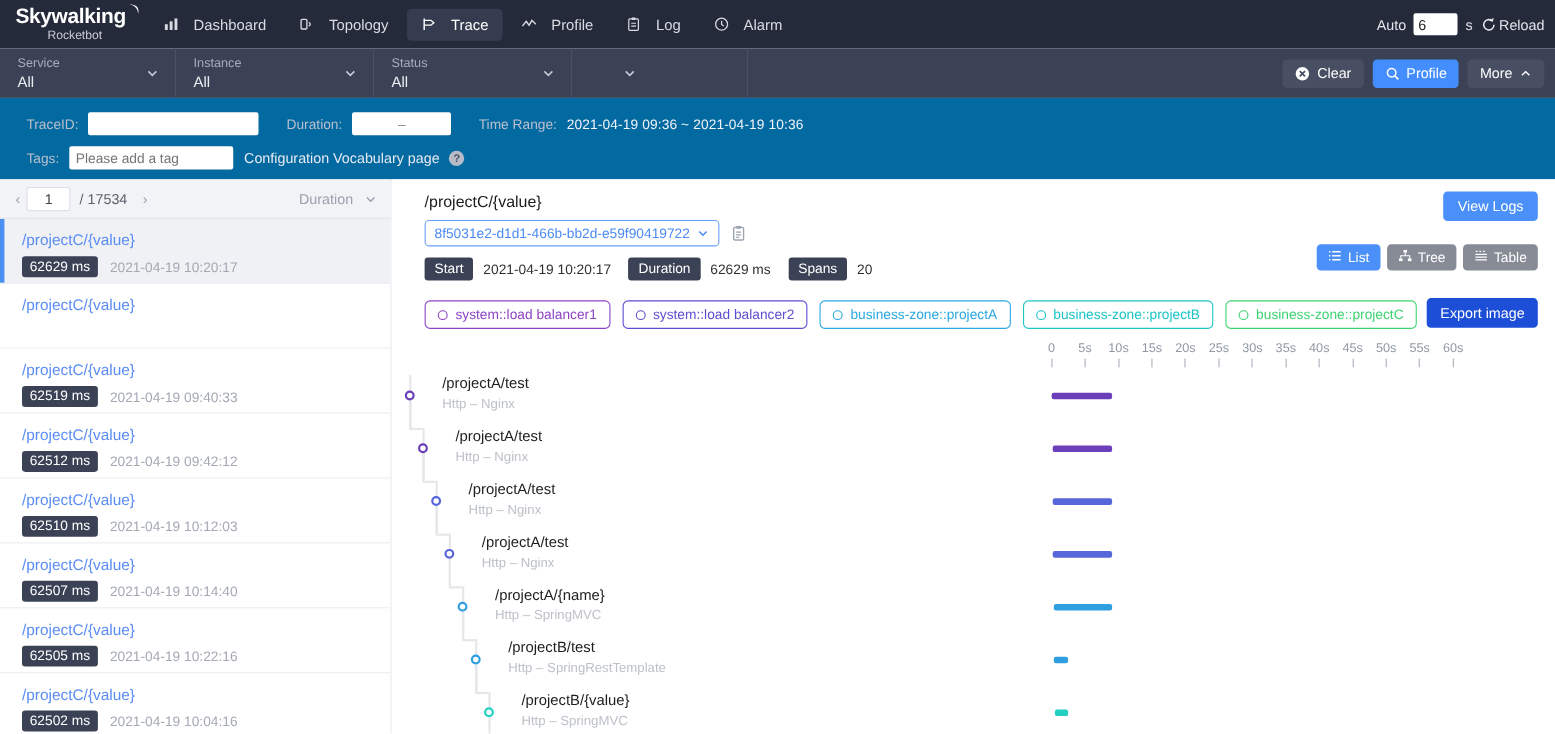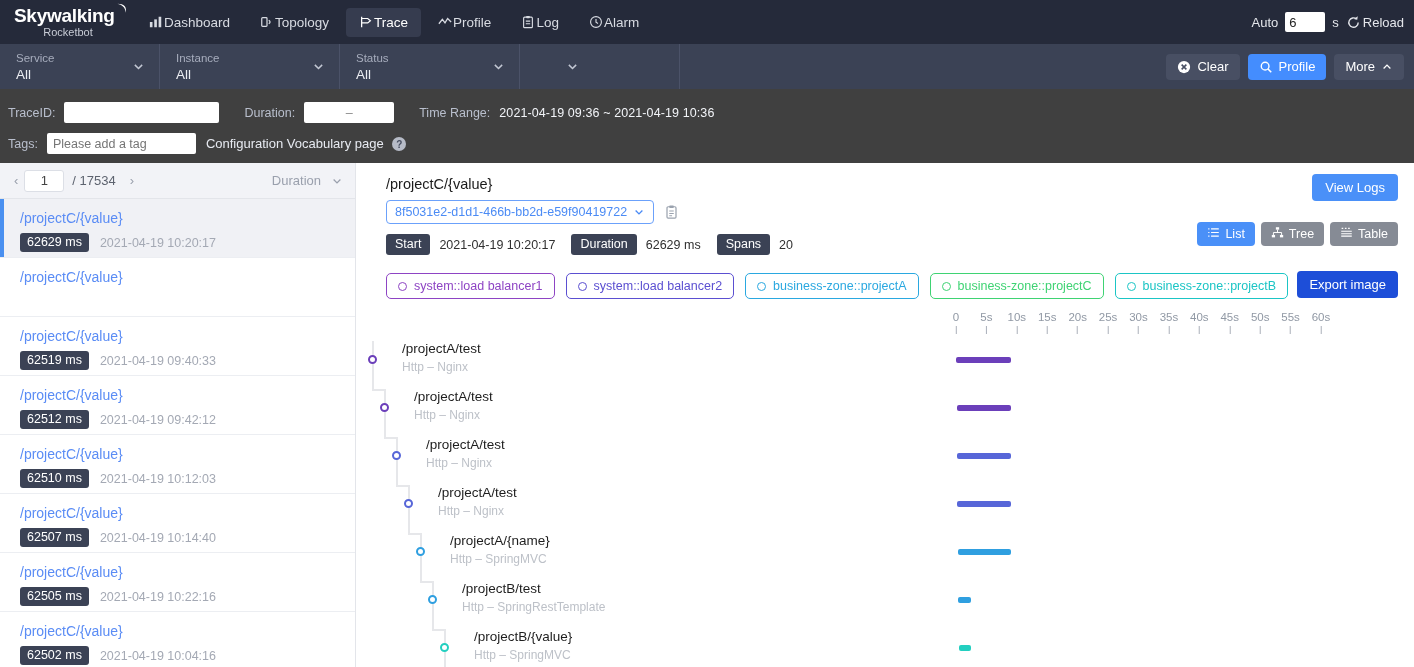--- a/index.html
+++ b/index.html
@@ -19,21 +19,21 @@
     color: #fff; font-size: 19px; font-weight: bold; letter-spacing: -.3px;
     position: relative; display: inline-block;
   }
   .brand-moon {
     position: absolute; right: -13px; top: -3px; width: 13px; height: 13px;
   }
   .brand-sub { color: #c8ccd6; font-size: 11px; margin-top: 2px; text-align: center; }
 
   .navitems { display: flex; align-items: center; margin-left: 14px; gap: 4px; }
   .navitem {
-    display: flex; align-items: center; gap: 1px;
+    display: flex; align-items: center; gap: 13px;
     color: #d8dbe2; font-size: 13.5px;
     padding: 7px 13px; border-radius: 4px; cursor: pointer; text-align: right;
   }
   .navitem.active { background: #363c4f; color: #fff; }
   .navitem svg { display: block; }
 
   .auto-area {
     position: absolute; right: 10px; top: 0; height: 44px;
     display: flex; align-items: center; gap: 7px; color: #e4e6eb; font-size: 13px;
   }
@@ -75,21 +75,21 @@
     display: flex; align-items: center; gap: 6px;
     height: 26px; padding: 0 11px; border-radius: 4px;
     font-size: 13px; cursor: pointer; border: none;
     font-family: "Liberation Sans", sans-serif;
   }
   .btn-dark { background: #484f63; color: #fff; }
   .btn-blue { background: #448dfe; color: #fff; }
 
   
   .advpanel {
-    background: #404040; height: 74px; padding: 8px 0 0 8px;
+    background: #0369a1; height: 74px; padding: 8px 0 0 24px;
     position: relative;
   }
   .advrow { display: flex; align-items: center; height: 31px; }
   .adv-label { color: #b9bfcd; font-size: 12.5px; margin-right: 9px; }
   .adv-input {
     border: none; border-radius: 2px; background: #fff; height: 21px;
     font-size: 12.5px; padding: 0 6px; color: #333;
     font-family: "Liberation Sans", sans-serif;
   }
   .adv-input.traceid { width: 155px; }
@@ -497,27 +497,27 @@
           <span>system::load balancer1</span>
         </div>
         <div class="chip" style="color: rgb(91, 79, 209); border: 1px solid rgb(91, 79, 209);">
           <span class="chip-dot"></span>
           <span>system::load balancer2</span>
         </div>
         <div class="chip" style="color: rgb(42, 168, 224); border: 1px solid rgb(42, 168, 224);">
           <span class="chip-dot"></span>
           <span>business-zone::projectA</span>
         </div>
+        <div class="chip" style="color: rgb(27, 197, 197); border: 1px solid rgb(27, 197, 197);">
+          <span class="chip-dot"></span>
+          <span>business-zone::projectB</span>
+        </div>
         <div class="chip" style="color: rgb(63, 211, 115); border: 1px solid rgb(63, 211, 115);">
           <span class="chip-dot"></span>
           <span>business-zone::projectC</span>
-        </div>
-        <div class="chip" style="color: rgb(27, 197, 197); border: 1px solid rgb(27, 197, 197);">
-          <span class="chip-dot"></span>
-          <span>business-zone::projectB</span>
         </div>
         <div class="exportbtn">Export image</div>
     </div>
 
     <div class="timeline">
       <div class="ruler" id="ruler">
           <div class="tick" style="left: 600px;">
             <div class="tick-label">0</div>
             <div class="tick-mark"></div>
           </div>

